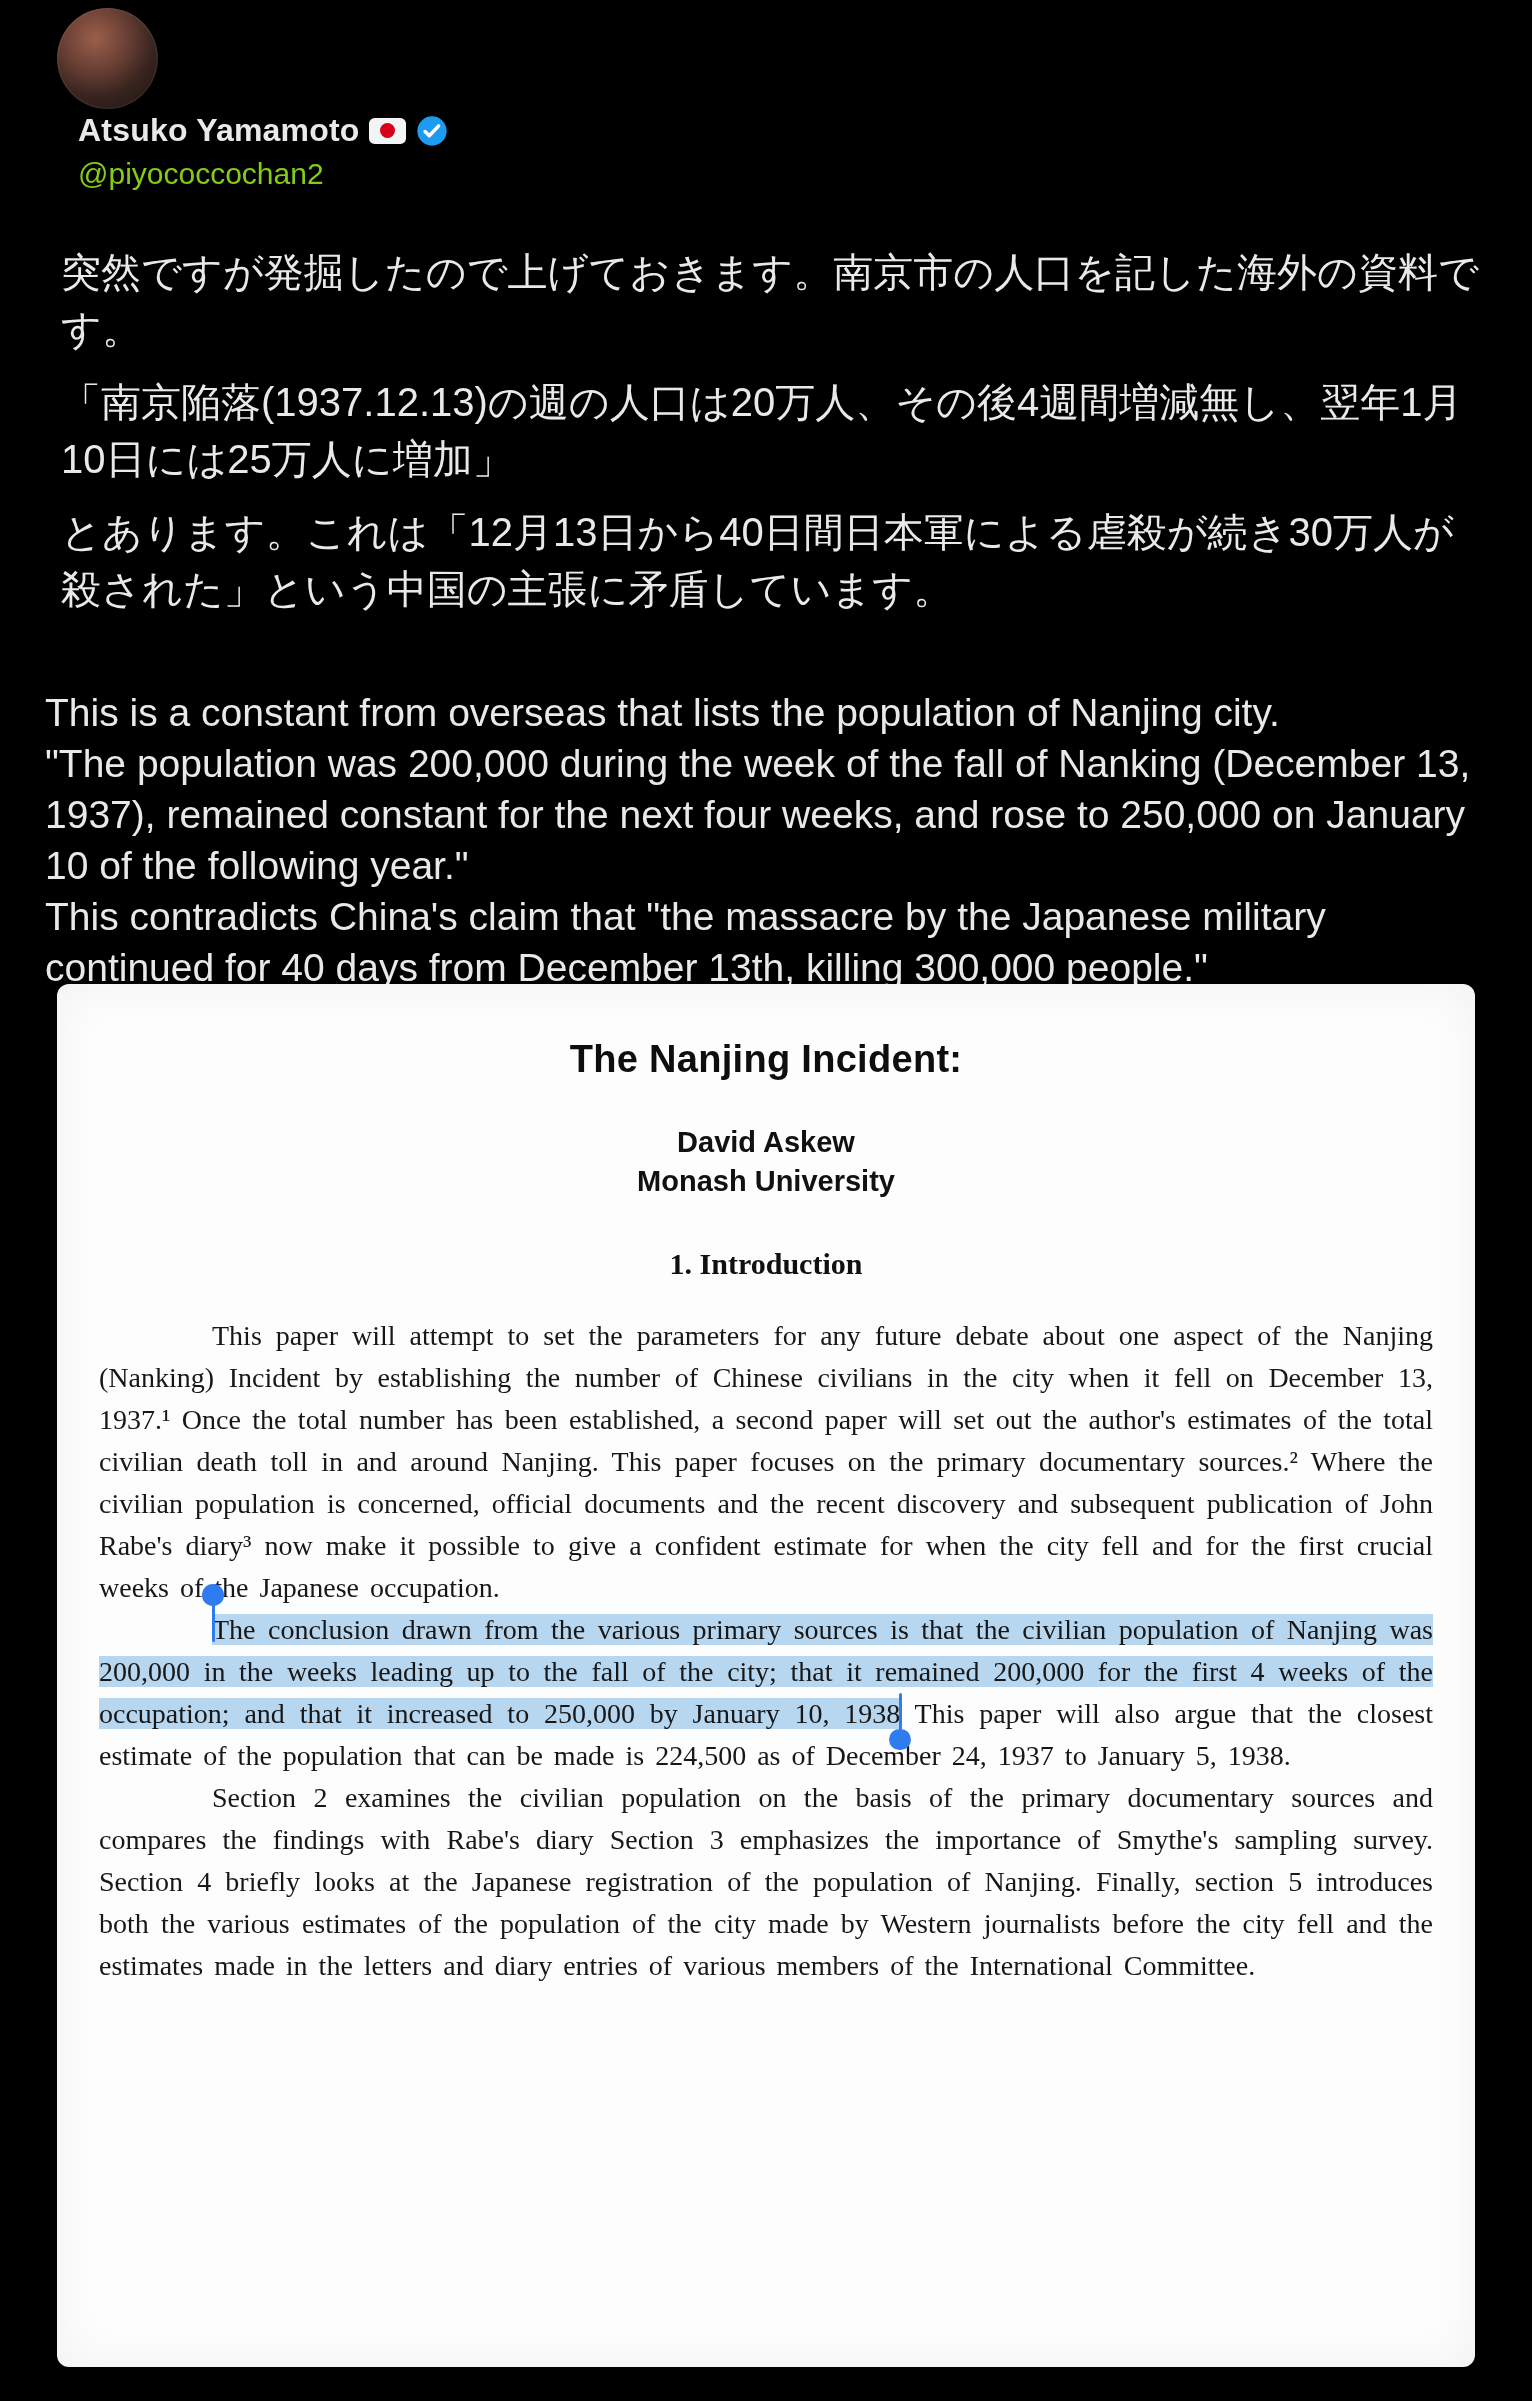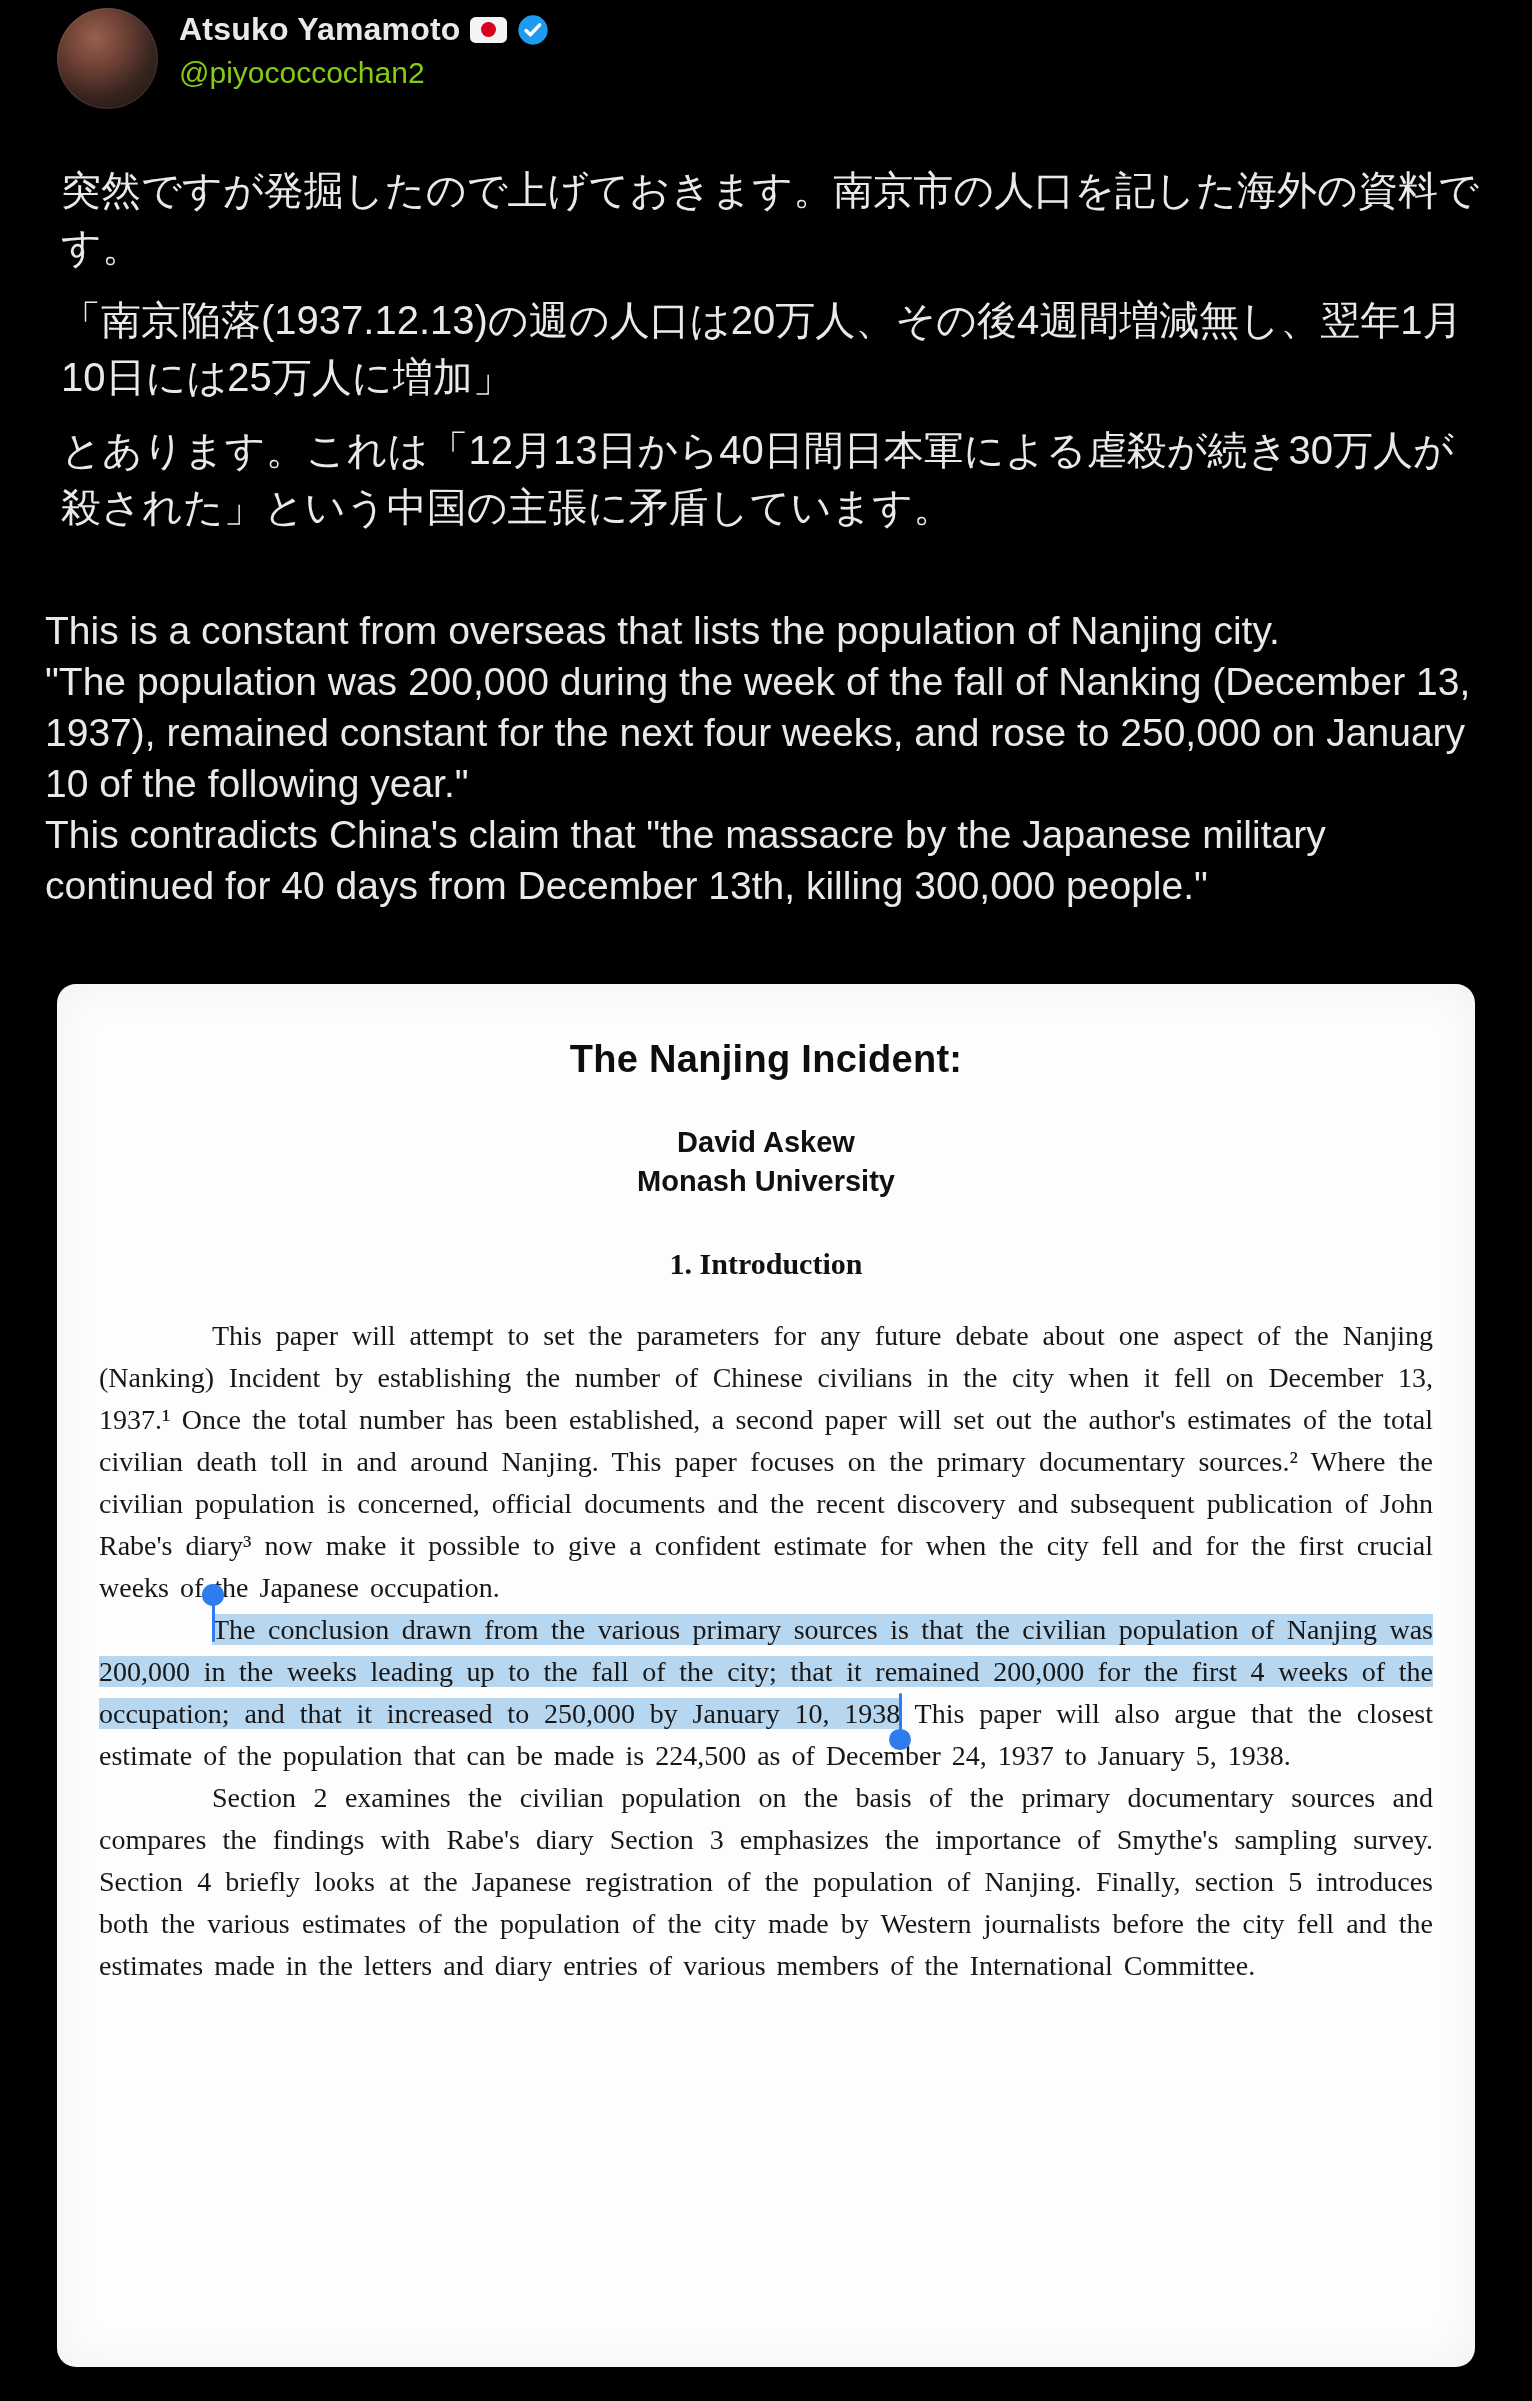--- a/index.html
+++ b/index.html
@@ -1,40 +1,40 @@
 <!DOCTYPE html>
 <html style="font-size:12.8px"><head>
 <meta charset="utf-8">
 <style>
   html,body{margin:0;padding:0;background:#000;}
   .page{position:relative;width:1533px;height:2401px;background:#000;overflow:hidden;
         font-family:"Liberation Sans",sans-serif;}
 
   
-  .tweet-header{display:flex;align-items:flex-start;padding:8px 32px 0 57px;}
+  .tweet-header{display:flex;align-items:flex-start;padding:8px 32px 0 57px;flex-direction:column;}
   .avatar{width:101px;height:101px;border-radius:50%;flex:none;cursor:pointer;
           background:radial-gradient(circle at 38% 30%, #9a5f4b 0%, #6d4136 32%, #38241f 62%, #17100e 100%);
           box-shadow:inset 0 0 0 1.6px rgba(255,255,255,0.06);}
   .id-block{margin-left:21px;padding-top:3.2px;}
   .name-row{display:flex;align-items:center;gap:9.6px;}
   .display-name{font-size:32px;font-weight:700;color:#e7e9ea;letter-spacing:0.2px;}
   .flag{position:relative;width:37px;height:26px;border-radius:5.6px;background:#f2f4f6;flex:none;}
   .flag .flag-dot{position:absolute;inset:0;margin:auto;width:15px;height:15px;border-radius:50%;background:#d7001d;}
   .verified{width:32px;height:32px;flex:none;}
   .handle{margin-top:8px;font-size:30px;color:#84cc16;}
 
   
   .tweet-text{padding:37px 38px 0 45px;color:#e7e9ea;}
   .jp p{margin:16px;font-size:40px;line-height:57px;}
   .en{margin-top:69px;}
   .en p{margin:0;font-size:39px;line-height:51px;}
 
   
   .paper-card{position:absolute;top:984px;left:57px;width:1418px;height:1383px;
-              background:#fdfdfd;border-radius:19px;overflow:hidden;cursor:pointer;
+              background:#fdfdfd;border-radius:12px;overflow:hidden;cursor:pointer;
               box-shadow:inset 0 0 48px rgba(0,0,0,0.05);}
   .paper{padding:49px 42px 0;color:#161616;}
   .paper-title{text-align:center;font-weight:700;font-size:38px;line-height:53px;
                color:#0e0e0e;letter-spacing:0.3px;}
   .paper-byline{margin-top:37px;text-align:center;font-weight:700;font-size:29px;line-height:39px;color:#111;}
   .section-heading{margin-top:46px;text-align:center;font-family:"Liberation Serif",serif;
                    font-weight:700;font-size:30px;color:#101010;}
   .paper-body{margin-top:34px;font-family:"Liberation Serif",serif;font-size:28px;
               line-height:42px;text-align:justify;color:#171717;word-spacing:4px;}
   .paper-body p{margin:0;text-indent:113px;}

